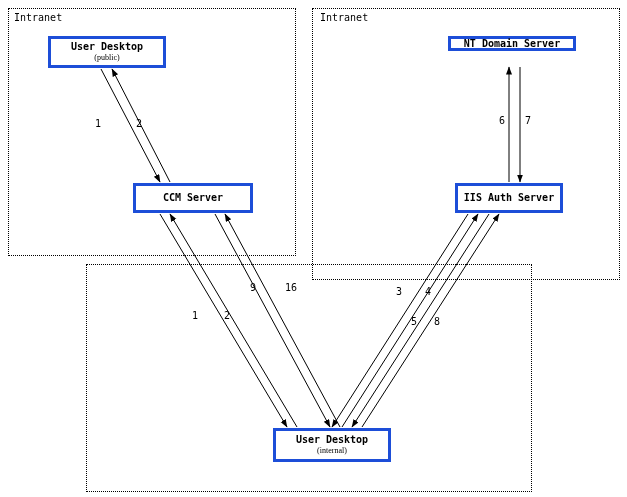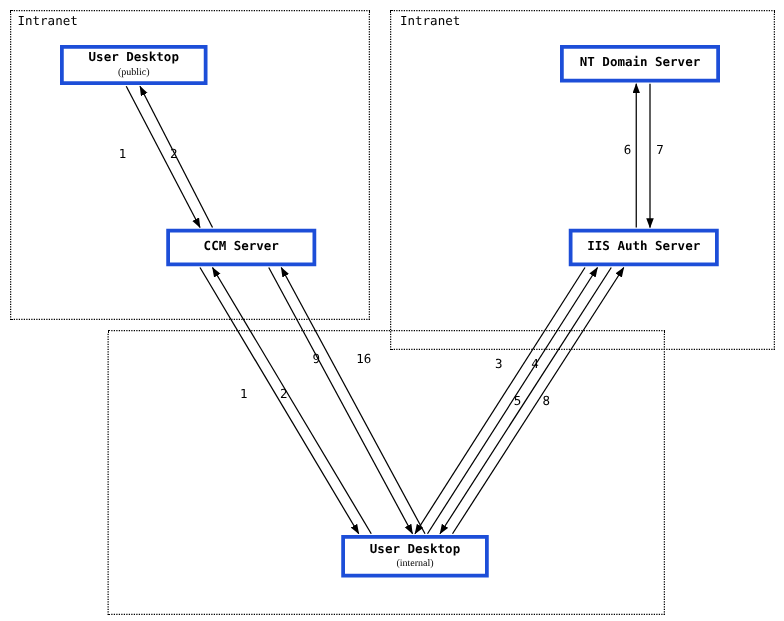--- a/index.html
+++ b/index.html
@@ -111,25 +111,25 @@
 
   <div class="node" id="node-user-desktop-public" style="left: 48px; top: 36px; width: 118px; height: 32px;">
     <span class="node-title">User Desktop</span>
     <span class="node-sub">(public)</span>
   </div>
 
   <div class="node" id="node-ccm-server" style="left: 133px; top: 183px; width: 120px; height: 30px;">
     <span class="node-title">CCM Server</span>
   </div>
 
-  <div class="node" id="node-nt-domain-server" style="left: 448px; top: 36px; width: 128px; height: 30px;">
+  <div class="node" id="node-nt-domain-server" style="left: 448px; top: 36px; width: 128px; height: 15px;">
     <span class="node-title">NT Domain Server</span>
   </div>
 
-  <div class="node" id="node-iis-auth-server" style="left: 455px; top: 183px; width: 120px; height: 30px;">
+  <div class="node" id="node-iis-auth-server" style="left: 455px; top: 183px; width: 108px; height: 30px;">
     <span class="node-title">IIS Auth Server</span>
   </div>
 
   <div class="node" id="node-user-desktop-internal" style="left: 273px; top: 428px; width: 118px; height: 34px;">
     <span class="node-title">User Desktop</span>
     <span class="node-sub">(internal)</span>
   </div>
 
   <div class="edge-label" id="lbl-0" style="left: 95px; top: 118px;">1</div>
   <div class="edge-label" id="lbl-1" style="left: 136px; top: 118px;">2</div>

